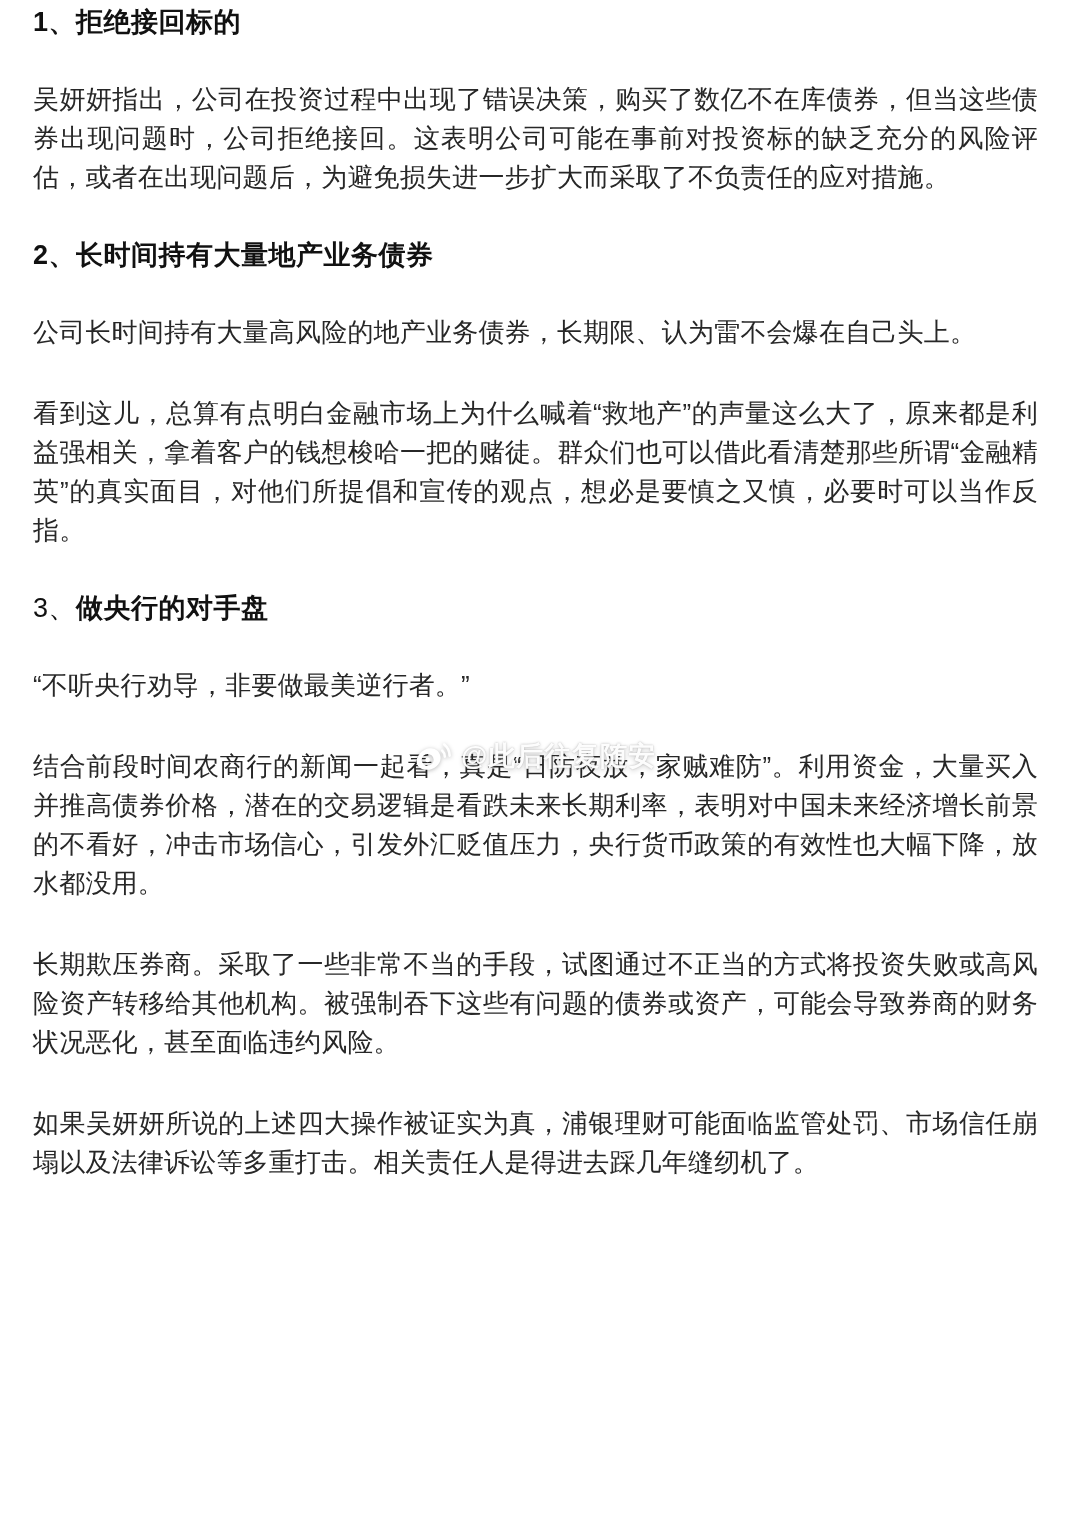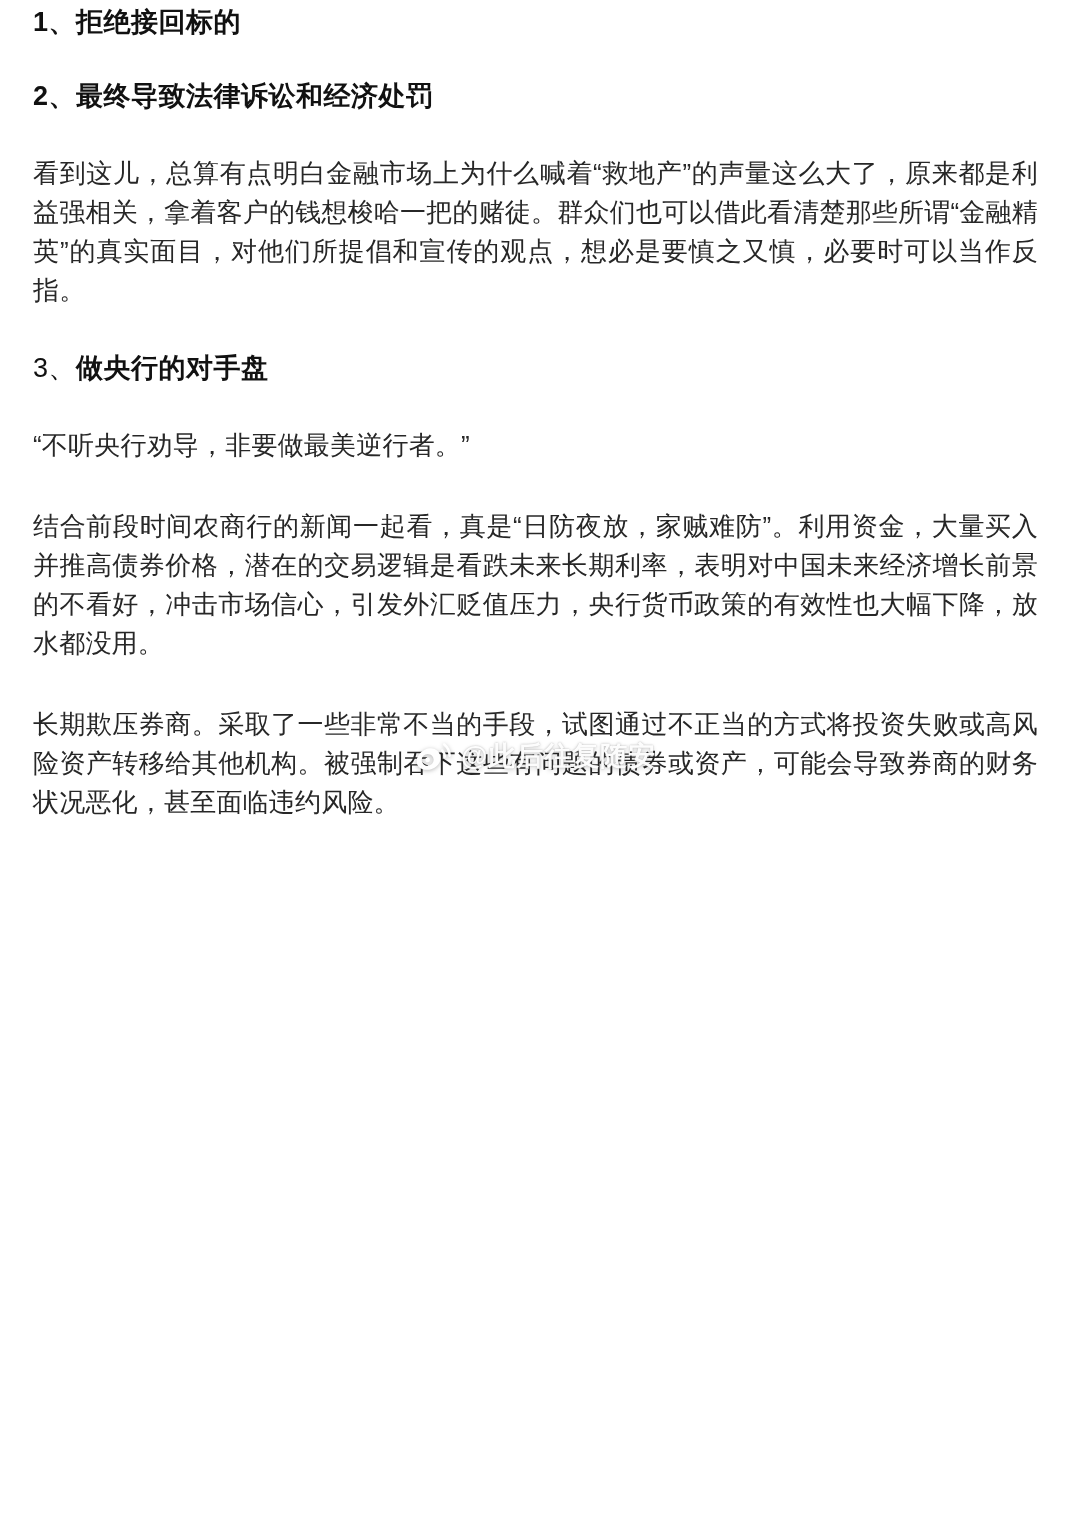--- a/index.html
+++ b/index.html
@@ -74,37 +74,40 @@
     filter: drop-shadow(0 1px 2px rgba(0,0,0,0.28));
   }
 </style>
 </head>
 <body>
 
 <article class="content">
 
   <h2 class="heading"><span class="h-num">1、</span><span>拒绝接回标的</span></h2>
 
+  <p class="para">吴妍妍指出，公司在投资过程中出现了错误决策，购买了数亿不在库债券，但当这些债券出现问题时，公司拒绝接回。这表明公司可能在事前对投资标的缺乏充分的风险评估，或者在出现问题后，为避免损失进一步扩大而采取了不负责任的应对措施。</p>
 
 
-  <h2 class="heading"><span class="h-num">2、</span><span>最终导致法律诉讼和经济处罚</span></h2>
+  <h2 class="heading"><span class="h-num">2、</span><span>长时间持有大量地产业务债券</span></h2>
 
+  <p class="para">公司长时间持有大量高风险的地产业务债券，长期限、认为雷不会爆在自己头上。</p>
 
   <p class="para">看到这儿，总算有点明白金融市场上为什么喊着“救地产”的声量这么大了，原来都是利益强相关，拿着客户的钱想梭哈一把的赌徒。群众们也可以借此看清楚那些所谓“金融精英”的真实面目，对他们所提倡和宣传的观点，想必是要慎之又慎，必要时可以当作反指。</p>
 
   <h2 class="heading"><span class="h-num regular">3、</span><span>做央行的对手盘</span></h2>
 
   <p class="para">“不听央行劝导，非要做最美逆行者。”</p>
 
   <p class="para">结合前段时间农商行的新闻一起看，真是“日防夜放，家贼难防”。利用资金，大量买入并推高债券价格，潜在的交易逻辑是看跌未来长期利率，表明对中国未来经济增长前景的不看好，冲击市场信心，引发外汇贬值压力，央行货币政策的有效性也大幅下降，放水都没用。</p>
 
 
 
   <p class="para">长期欺压券商。采取了一些非常不当的手段，试图通过不正当的方式将投资失败或高风险资产转移给其他机构。被强制吞下这些有问题的债券或资产，可能会导致券商的财务状况恶化，甚至面临违约风险。</p>
 
+  <p class="para">如果吴妍妍所说的上述四大操作被证实为真，浦银理财可能面临监管处罚、市场信任崩塌以及法律诉讼等多重打击。相关责任人是得进去踩几年缝纫机了。</p>
 
 </article>
 
 <div class="watermark">
   <span style="line-height:0;">
     <svg width="37" height="31" viewBox="0 0 37 31">
       <path d="M26.2 9.6 A8.2 8.2 0 0 1 28.8 15.6" stroke="#ffffff" stroke-width="2.6" fill="none" stroke-linecap="round"></path>
       <path d="M28.2 3.4 A14.6 14.6 0 0 1 33.6 14.6" stroke="#ffffff" stroke-width="2.6" fill="none" stroke-linecap="round"></path>
       <path fill="#ffffff" fill-rule="evenodd" d="M13.2 7.3 C19.5 6.4 24.6 10.9 24.6 16.9 C24.6 23.8 17.6 28.8 10.9 28.8 C4.9 28.8 0.6 25.2 0.6 20.4 C0.6 14.8 6.4 8.3 13.2 7.3 Z M11.6 12.9 a6 6 0 1 0 0.1 12 a6 6 0 0 0 -0.1 -12 Z"></path>
       <circle cx="11.6" cy="18.9" r="2.3" fill="#ffffff"></circle>

